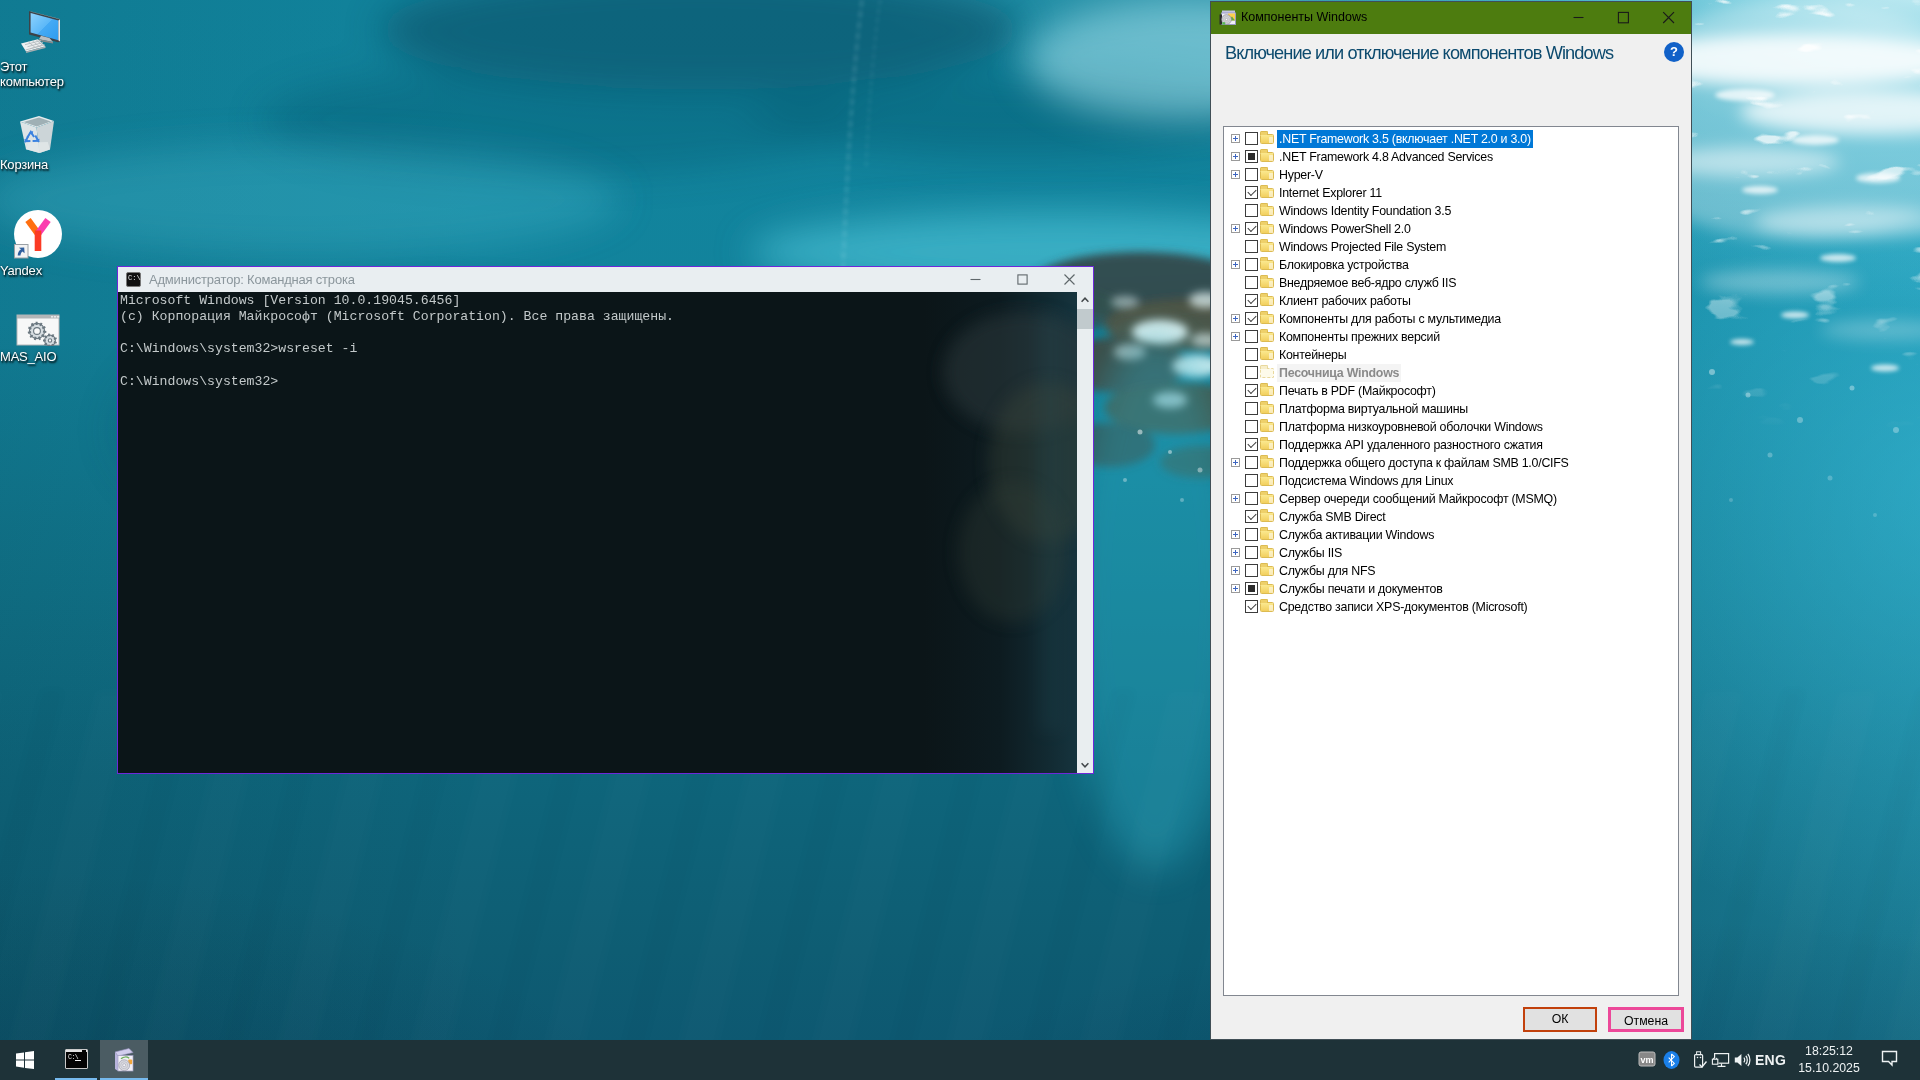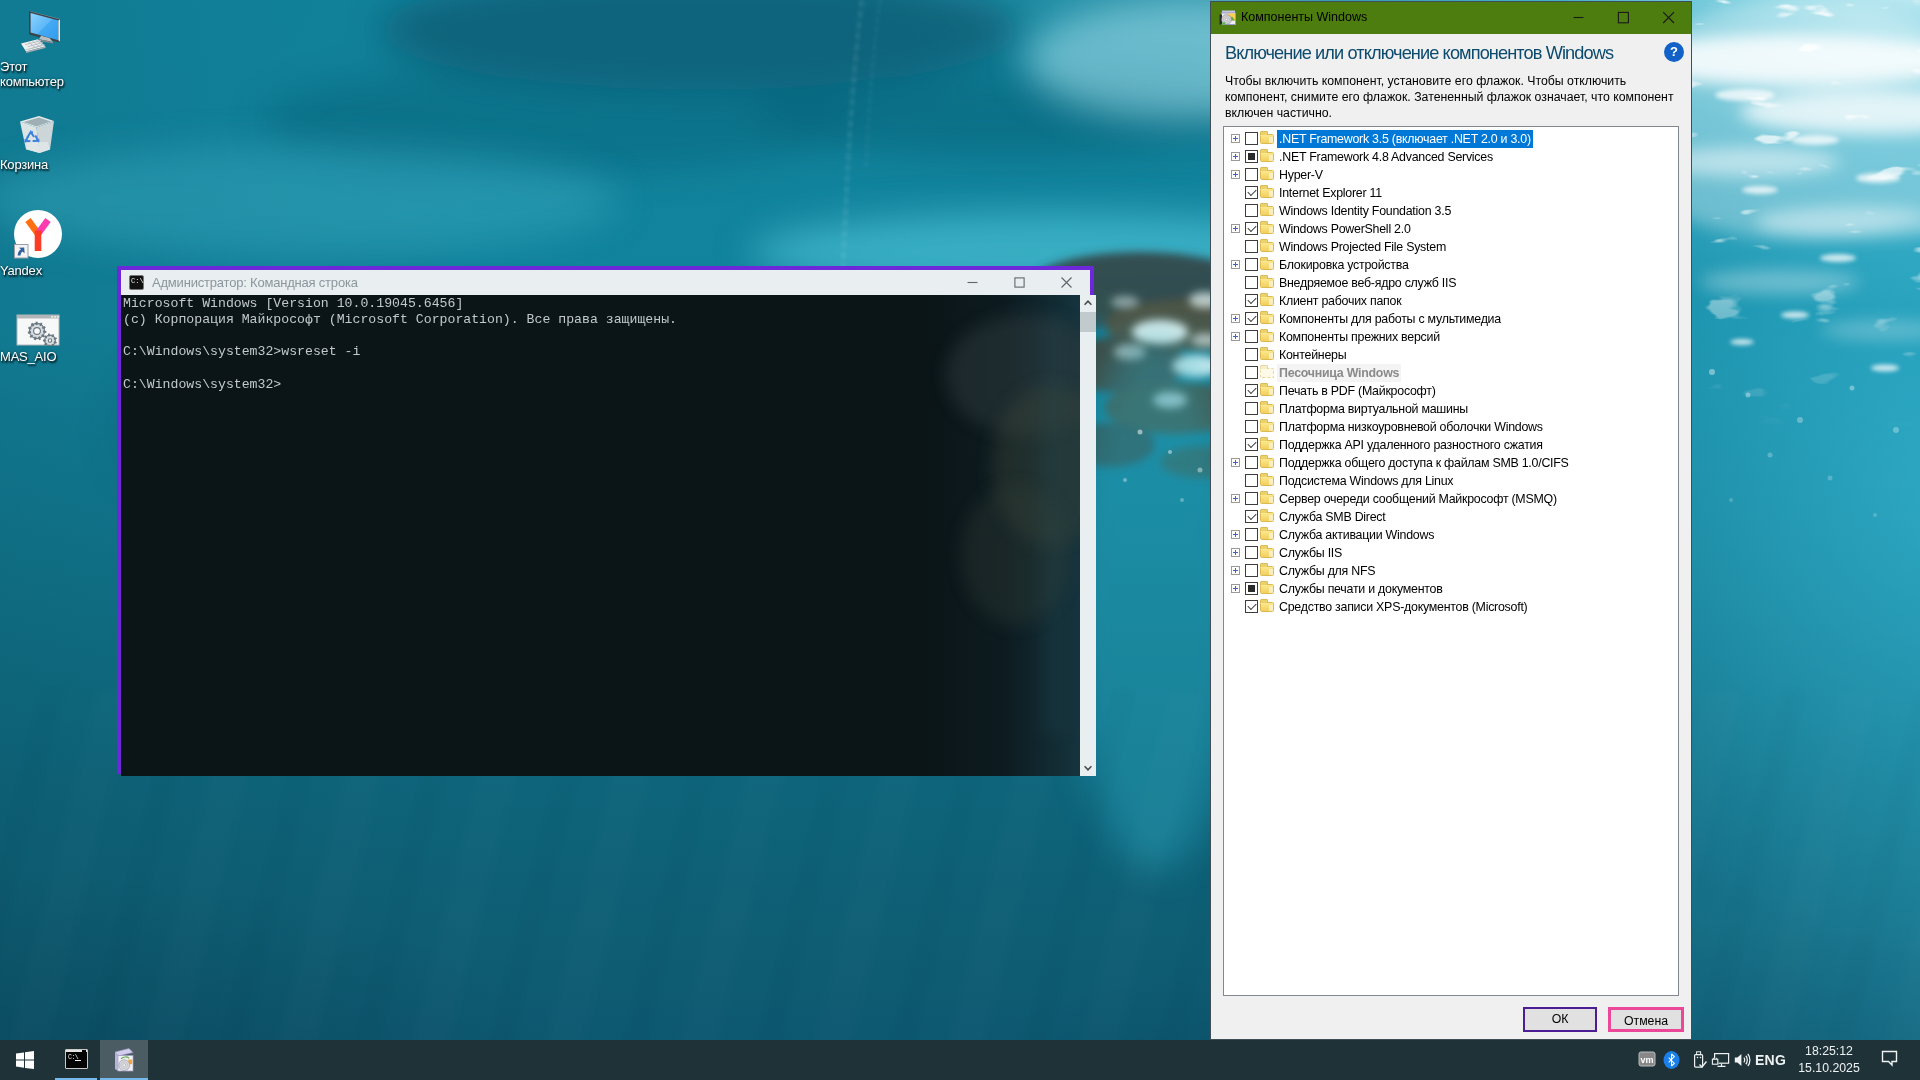--- a/index.html
+++ b/index.html
@@ -10,21 +10,21 @@
       radial-gradient(750px 260px at 70% -6%, rgba(225,248,252,.22), rgba(225,248,252,0) 70%),
       radial-gradient(750px 750px at 102% 45%, rgba(62,195,225,.50), rgba(62,195,225,0) 63%),
       radial-gradient(1100px 600px at 2% 114%, rgba(4,38,48,.30), rgba(4,38,48,0) 60%),
       radial-gradient(1400px 520px at 85% 115%, rgba(5,48,68,.48), rgba(5,48,68,0) 62%),
       linear-gradient(to right, rgba(6,40,52,.10), rgba(6,40,52,0) 25%, rgba(6,40,52,0) 72%, rgba(55,185,215,.30)),
       linear-gradient(to bottom, #11849d 0%, #12839c 30%, #107288 55%, #0e657b 72%, #0e5d73 88%, #0d5670 100%);
   }
   .icon { position:absolute; width:76px; color:#fff; font-size:13px; }
   .icon .lbl { margin-top:4px; line-height:14.5px; text-shadow:1px 1.5px 2px rgba(0,0,0,.9), 0 0 3px rgba(0,0,0,.55); letter-spacing:-0.2px;}
   
-  #cmd { position:absolute; left:117px; top:266px; width:977px; height:508px; background:#e9eef1; border:4px solid #6d28d9; }
+  #cmd { position:absolute; left:117px; top:266px; width:977px; height:508px; background:#e9eef1; border:1px solid #6d28d9; }
   #cmdtitle { position:absolute; left:0; top:0; width:100%; height:25px; background:#e9eef1; }
   #cmdtitle .t { position:absolute; left:31px; top:5px; font-size:13px; color:#8b969c; letter-spacing:-0.2px;}
   #cmdtitle .ci { position:absolute; left:8px; top:5px; width:15px; height:15px; background:#111; border:1px solid #777; border-radius:2px;}
   #cmdtitle .ci:before { content:"C:\\"; position:absolute; left:1px; top:1px; font-size:7px; color:#eee; font-family:"Liberation Mono",monospace;}
   .capbtn { position:absolute; top:0; width:47px; height:25px; color:#5a6165; text-align:center; line-height:25px; font-size:14px;}
   #cmdbody { position:absolute; left:0; top:25px; width:959px; height:481px;
      background: linear-gradient(to right, #0b1518 0%, #0b1518 84%, #0d1b20 92%, #122a32 97%, #16343e 100%); }
   #cmdtext { position:absolute; left:2px; top:0.5px; font-family:"Liberation Mono",monospace; font-size:13.2px; line-height:16.2px; color:#c3c9ca; white-space:pre; }
   #cmdsb { position:absolute; left:959px; top:25px; width:16px; height:481px; background:#e9eef0; }
   #cmdsb .up, #cmdsb .dn { position:absolute; left:0; width:16px; height:16px; color:#505658; font-size:8px; text-align:center; line-height:16px; }
@@ -49,21 +49,21 @@
   .cb.par:before { content:""; position:absolute; left:2px; top:2px; width:7px; height:7px; background:#2b2b2b; }
   .fold { position:absolute; left:36px; top:4px; width:14px; height:10.5px; background:linear-gradient(#fbe98f, #f2cf5e); border:1px solid #dcbb52; border-radius:1.5px; }
   .fold:before { content:""; position:absolute; left:-1px; top:-3.2px; width:5.5px; height:2.6px; background:#eed06a; border:1px solid #dcbb52; border-bottom:none; border-radius:1.5px 1.5px 0 0; }
   .fold:after { content:""; position:absolute; right:0.5px; bottom:0.5px; width:3.5px; height:5.5px; background:rgba(255,255,255,.55); border-radius:0.5px; }
   .row.dis .fold { background:#fdfaea; border:1px dashed #e8d89e; }
   .row.dis .fold:before { background:#f7eecb; border-color:#e8d89e; }
   .row.dis .fold:after { background:none; }
   .row.dis .txt { color:#8a8a8a; background:#f4f4f4;font-weight:bold; }
   .txt { position:absolute; left:53px; top:0.5px; font-size:12.4px; color:#000; letter-spacing:-0.25px; white-space:nowrap; padding:0 2px; line-height:18px;}
   .row.sel .txt { background:#0078d7; color:#fff; }
-  #okbtn { position:absolute; left:312px; top:1005px; width:74px; height:25px; background:#e1e1e1; border:2px solid #4c1d95; font-size:12.3px; text-align:center; line-height:21px;}
+  #okbtn { position:absolute; left:312px; top:1005px; width:74px; height:25px; background:#e1e1e1; border:2px solid #c2410c; font-size:12.3px; text-align:center; line-height:21px;}
   #cabtn { position:absolute; left:397px; top:1005px; width:76px; height:25px; background:#e1e1e1; border:3px solid #ec4899; font-size:12.3px; text-align:center; line-height:23px;}
   
   #bar { position:absolute; left:0; top:1040px; width:1920px; height:40px; background:#1e3238; }
   #tray { position:absolute; right:0; top:0; height:40px; color:#eef2f3; }
   .trico { position:absolute; top:10px; }
   #clock { position:absolute; right:52px; top:3px; width:78px; text-align:center; font-size:12.3px; line-height:16.5px; }
 </style>
 </head>
 <body>
 <div id="desk"></div>
@@ -335,21 +335,20 @@
       </svg>
     <svg class="dcap" style="right:45px;" width="45" height="32">
         <rect x="17.4" y="10.4" width="10" height="10.4" fill="none" stroke="#1a1a1a" stroke-width="1.1"></rect>
       </svg>
     <svg class="dcap" style="right:0px;" width="45" height="32">
         <path d="M17.2 10.2 L28 21 M28 10.2 L17.2 21" stroke="#1a1a1a" stroke-width="1.15"></path>
       </svg>
   </div>
   <div id="dheading">Включение или отключение компонентов Windows</div>
   <div id="dhelp">?</div>
-  <div id="ddesc">Чтобы включить компонент, установите его флажок. Чтобы отключить компонент, снимите его флажок. Затененный флажок означает, что компонент включен частично.</div>
   <div id="dlist">
 <div class="row sel" style="top:2.5px">
         <div class="exp"></div>
         <div class="cb"></div>
         <div class="fold"></div>
         <div class="txt">.NET Framework 3.5 (включает .NET 2.0 и 3.0)</div>
       </div>
 <div class="row" style="top:20.5px">
         <div class="exp"></div>
         <div class="cb par"></div>
@@ -390,21 +389,21 @@
         <div class="txt">Блокировка устройства</div>
       </div>
 <div class="row" style="top:146.5px">
         <div class="cb"></div>
         <div class="fold"></div>
         <div class="txt">Внедряемое веб-ядро служб IIS</div>
       </div>
 <div class="row" style="top:164.5px">
         <div class="cb chk"></div>
         <div class="fold"></div>
-        <div class="txt">Клиент рабочих папок</div>
+        <div class="txt">Клиент рабочих работы</div>
       </div>
 <div class="row" style="top:182.5px">
         <div class="exp"></div>
         <div class="cb chk"></div>
         <div class="fold"></div>
         <div class="txt">Компоненты для работы с мультимедиа</div>
       </div>
 <div class="row" style="top:200.5px">
         <div class="exp"></div>
         <div class="cb"></div>

